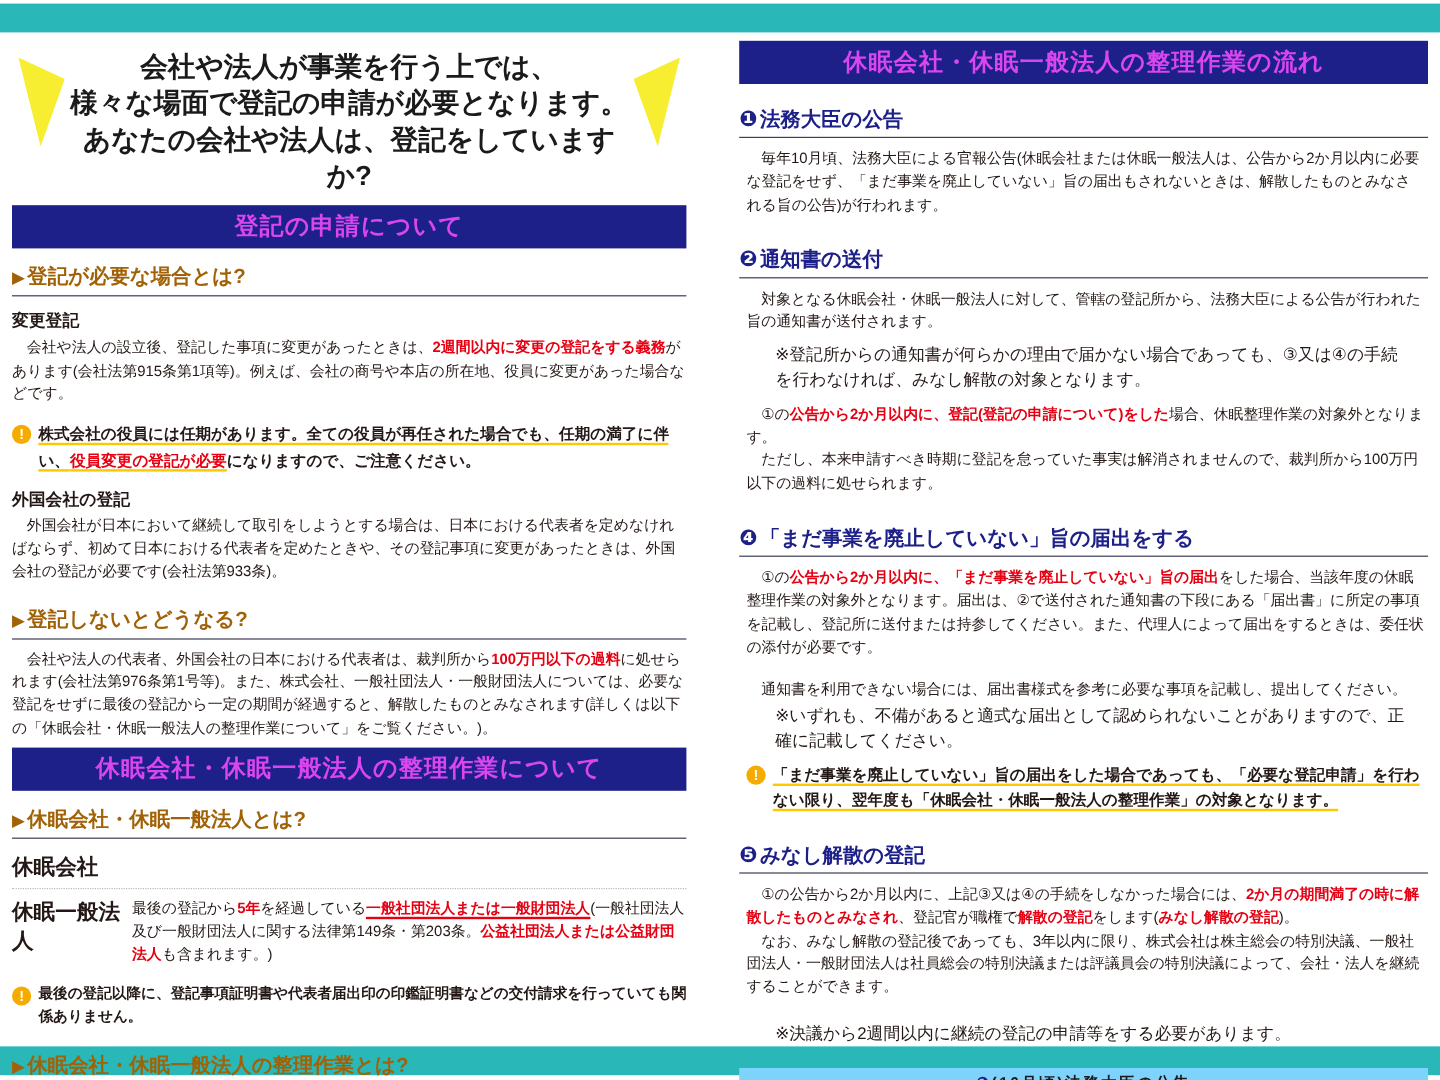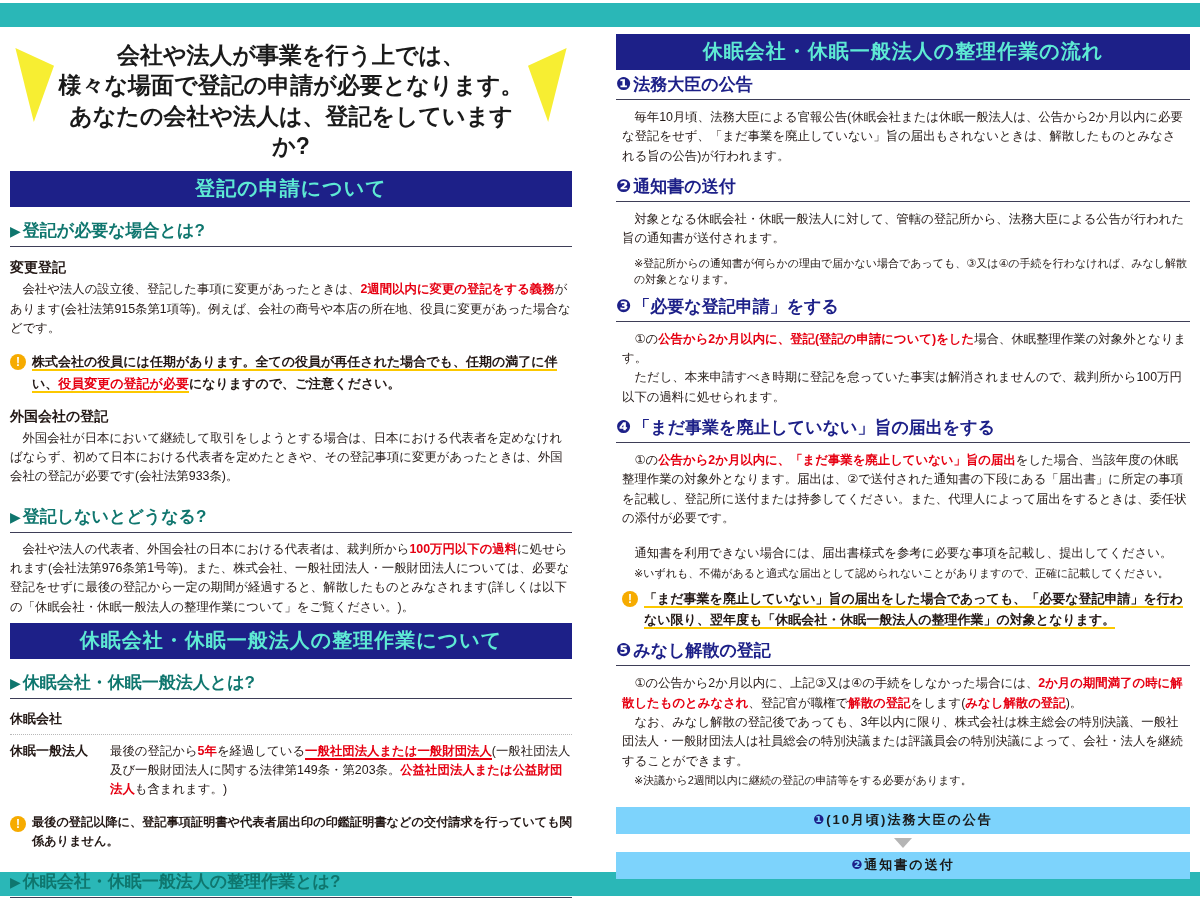--- a/index.html
+++ b/index.html
@@ -14,46 +14,46 @@
   .col{display:flex;flex-direction:column;}
   .col.left{width:562px;}
   .col.right{width:574px;}
 
   
   .headline{position:relative;text-align:center;font-weight:bold;font-size:23px;line-height:1.32;color:#1a1a1a;padding:6px 44px 10px;}
   .flash{position:absolute;width:42px;height:74px;background:#f7ee32;}
   .flash.l{left:2px;top:14px;clip-path:polygon(8% 0,100% 24%,52% 100%);}
   .flash.r{right:2px;top:14px;clip-path:polygon(0 24%,92% 0,48% 100%);}
 
-  .bar-navy{background:#1d2088;color:#5eead4;text-align:center;font-weight:bold;font-size:20px;padding:4px 0 5px;letter-spacing:1px;}
+  .bar-navy{background:#1d2088;color:#d946ef;text-align:center;font-weight:bold;font-size:20px;padding:4px 0 5px;letter-spacing:1px;}
 
-  .h-arrow{color:#0f766e;font-weight:bold;font-size:17px;padding:12px 0 4px;border-bottom:1.5px solid #3e3e57;margin-bottom:4px;}
+  .h-arrow{color:#a16207;font-weight:bold;font-size:17px;padding:12px 0 4px;border-bottom:1.5px solid #3e3e57;margin-bottom:4px;}
   .h-arrow .tri{font-size:14px;margin-right:2px;}
-  .h-num{color:#1d2088;font-weight:bold;font-size:17px;padding:3px 0 3px;border-bottom:1.5px solid #3e3e57;margin-bottom:3px;}
+  .h-num{color:#1d2088;font-weight:bold;font-size:17px;padding:18px 0 3px;border-bottom:1.5px solid #3e3e57;margin-bottom:3px;}
   .h-num .cnum{font-size:18px;margin-right:2px;}
 
   .sublabel{font-weight:bold;font-size:14px;margin:8px 0 0;}
   p.body{font-size:12.4px;line-height:1.56;margin:3px 0 6px;text-indent:1em;}
-  .small-note{font-size:11px;line-height:1.5;margin:0 0 4px;padding-left:12px;}
+  .small-note{font-size:14px;line-height:1.5;margin:0 12px 4px;padding-left:12px;}
 
   .note{display:flex;gap:6px;margin:7px 0 6px;}
   .ex-icon{flex:none;width:16px;height:16px;border-radius:50%;background:#f6ab00;color:#fff;font-weight:bold;font-size:12px;line-height:16px;text-align:center;margin-top:3px;}
   .note .txt{font-size:13px;line-height:1.62;font-weight:bold;}
 
   
   .red{color:#e60012;font-weight:bold;}
   .redu{color:#e60012;font-weight:bold;border-bottom:2px solid #e60012;}
   .b{font-weight:bold;}
   .bu{font-weight:bold;border-bottom:2.5px solid #fcc800;}
   .ru{color:#e60012;font-weight:bold;border-bottom:2.5px solid #fcc800;}
   .cnum{color:#1d2088;}
 
   
   .def{display:flex;padding:7px 0 6px;}
-  .def .term{flex:none;width:100px;font-weight:bold;font-size:13px;}
+  .def .term{flex:none;width:100px;font-weight:bold;font-size:18px;}
   .def .desc{font-size:12.4px;line-height:1.55;}
   .dotline{border-bottom:1.5px dotted #b9b9b9;}
 
   
   .stepbody{padding:2px 2px 0 6px;}
 
   
   .flow{margin-top:14px;}
   .fbar{background:#7dd3fc;text-align:center;font-weight:bold;font-size:13px;letter-spacing:2px;padding:4.5px 0;color:#1a1a1a;}
   .gtri{width:0;height:0;border-left:9px solid transparent;border-right:9px solid transparent;border-top:10px solid #b5b5b5;margin:4px auto;}
@@ -123,41 +123,40 @@
     <div class="stepbody">
       <p class="body"><span>毎年10月頃、法務大臣による官報公告(休眠会社または休眠一般法人は、公告から2か月以内に必要な登記をせず、「まだ事業を廃止していない」旨の届出もされないときは、解散したものとみなされる旨の公告)が行われます。</span></p>
     </div>
 
     <div class="h-num"><span class="cnum">❷</span><span>通知書の送付</span></div>
     <div class="stepbody">
       <p class="body"><span>対象となる休眠会社・休眠一般法人に対して、管轄の登記所から、法務大臣による公告が行われた旨の通知書が送付されます。</span></p>
       <div class="small-note">※登記所からの通知書が何らかの理由で届かない場合であっても、③又は④の手続を行わなければ、みなし解散の対象となります。</div>
     </div>
 
-    <div class="h-num"><span class="cnum">❸</span><span>「必要な登記申請」をする</span></div>
     <div class="stepbody">
       <p class="body" style="margin-bottom:0;"><span>①の</span><span class="red">公告から2か月以内に、登記(登記の申請について)をした</span><span>場合、休眠整理作業の対象外となります。</span></p>
       <p class="body" style="margin-top:0;"><span>ただし、本来申請すべき時期に登記を怠っていた事実は解消されませんので、裁判所から100万円以下の過料に処せられます。</span></p>
     </div>
 
     <div class="h-num"><span class="cnum">❹</span><span>「まだ事業を廃止していない」旨の届出をする</span></div>
     <div class="stepbody">
       <p class="body" style="margin-bottom:16px;"><span>①の</span><span class="red">公告から2か月以内に、「まだ事業を廃止していない」旨の届出</span><span>をした場合、当該年度の休眠整理作業の対象外となります。届出は、②で送付された通知書の下段にある「届出書」に所定の事項を記載し、登記所に送付または持参してください。また、代理人によって届出をするときは、委任状の添付が必要です。</span></p>
       <p class="body" style="margin-top:0;margin-bottom:1px;"><span>通知書を利用できない場合には、届出書様式を参考に必要な事項を記載し、提出してください。</span></p>
       <div class="small-note">※いずれも、不備があると適式な届出として認められないことがありますので、正確に記載してください。</div>
       <div class="note">
         <span class="ex-icon">!</span>
         <span class="txt"><span class="bu">「まだ事業を廃止していない」旨の届出をした場合であっても、「必要な登記申請」を行わない限り、翌年度も「休眠会社・休眠一般法人の整理作業」の対象となります。</span></span>
       </div>
     </div>
 
     <div class="h-num"><span class="cnum">❺</span><span>みなし解散の登記</span></div>
     <div class="stepbody">
       <p class="body" style="margin-bottom:0;"><span>①の公告から2か月以内に、上記③又は④の手続をしなかった場合には、</span><span class="red">2か月の期間満了の時に解散したものとみなされ</span><span>、登記官が職権で</span><span class="red">解散の登記</span><span>をします(</span><span class="red">みなし解散の登記</span><span>)。</span></p>
-      <p class="body" style="margin-top:0;margin-bottom:1px;"><span>なお、みなし解散の登記後であっても、3年以内に限り、株式会社は株主総会の特別決議、一般社団法人・一般財団法人は社員総会の特別決議または評議員会の特別決議によって、会社・法人を継続することができます。</span></p>
+      <p class="body" style="margin-top:0;margin-bottom:18px;"><span>なお、みなし解散の登記後であっても、3年以内に限り、株式会社は株主総会の特別決議、一般社団法人・一般財団法人は社員総会の特別決議または評議員会の特別決議によって、会社・法人を継続することができます。</span></p>
       <div class="small-note">※決議から2週間以内に継続の登記の申請等をする必要があります。</div>
     </div>
 
     <div class="flow">
       <div class="fbar"><span class="cnum">❶</span><span>(10月頃)法務大臣の公告</span></div>
       <div class="gtri"></div>
       <div class="fbar"><span class="cnum">❷</span><span>通知書の送付</span></div>
 
     </div>
 

